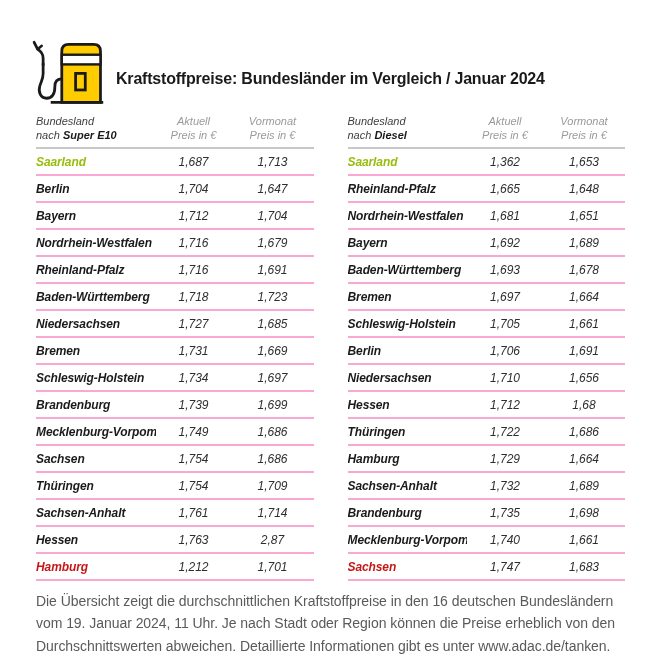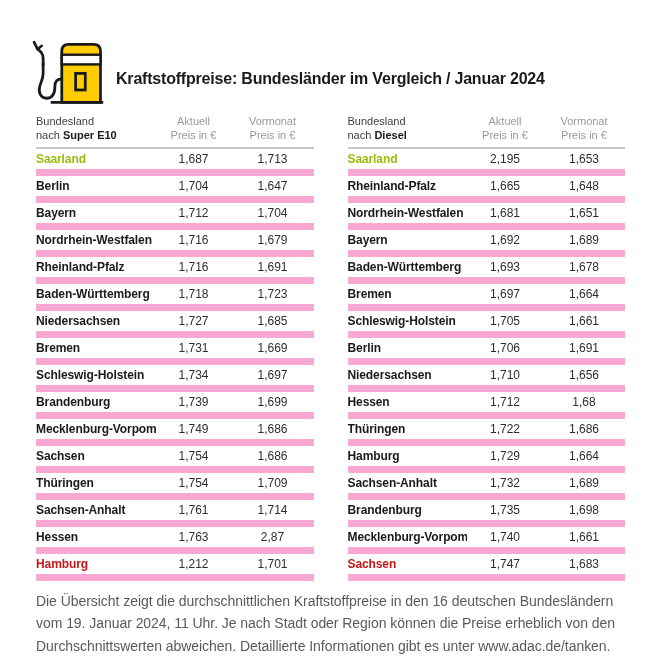--- a/index.html
+++ b/index.html
@@ -22,41 +22,42 @@
   .pump-wrap svg { width:100%; height:100%; }
   h1.title {
     font-size:16px; font-weight:bold; color:#1a1a1a;
     letter-spacing:-0.2px; line-height:1.2; padding-top:14px;
   }
 
   
   .tables {
     display:flex; gap:34px;
     padding:6px 43px 0 36px;
+    font-style:italic;
   }
   .price-table { flex:1 1 0; min-width:0; }
   .thead, .trow {
     display:grid;
     grid-template-columns:1fr 72px 82px;
     column-gap:2px;
     align-items:center;
   }
   .thead {
     padding-bottom:5px;
     border-bottom:2px solid #c8c8c8;
     align-items:end;
   }
   .th-state { font-size:11px; line-height:14px; color:#3f3f3f; }
   .th-state b { color:#1a1a1a; }
   .th-num {
     font-size:11px; line-height:14px; color:#9a9a9a; text-align:center;
   }
   .trow {
     height:27px;
-    border-bottom:7px solid #f9a8d4;
+    border-bottom:2px solid #f9a8d4;
   }
   .td-state {
     font-size:12px; font-weight:bold; color:#1a1a1a;
     white-space:nowrap; overflow:hidden; letter-spacing:-0.1px;
   }
   .td-state.green { color:var(--green,#97BE0D); }
   .td-state.red   { color:var(--red,#C51718); }
   .td-num { font-size:12px; color:#2e2e2e; text-align:center; }
 
   
@@ -207,21 +208,21 @@
       <div>Aktuell</div>
             <div>Preis in €</div>
     </div>
     <div class="th-num">
       <div>Vormonat</div>
             <div>Preis in €</div>
     </div>
   </div>
     <div class="trow">
       <div class="td-state green">Saarland</div>
-      <div class="td-num">2,195</div>
+      <div class="td-num">1,362</div>
       <div class="td-num">1,653</div>
     </div>
     <div class="trow">
       <div class="td-state">Rheinland-Pfalz</div>
       <div class="td-num">1,665</div>
       <div class="td-num">1,648</div>
     </div>
     <div class="trow">
       <div class="td-state">Nordrhein-Westfalen</div>
       <div class="td-num">1,681</div>

